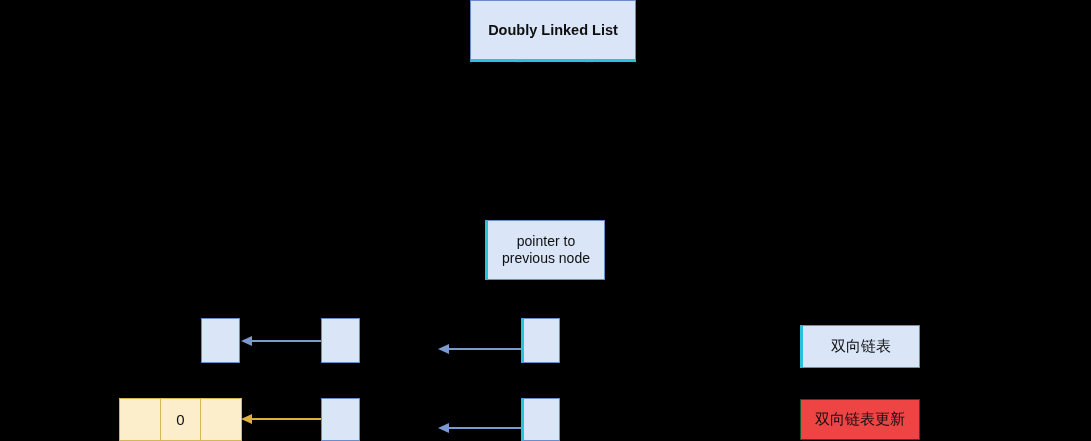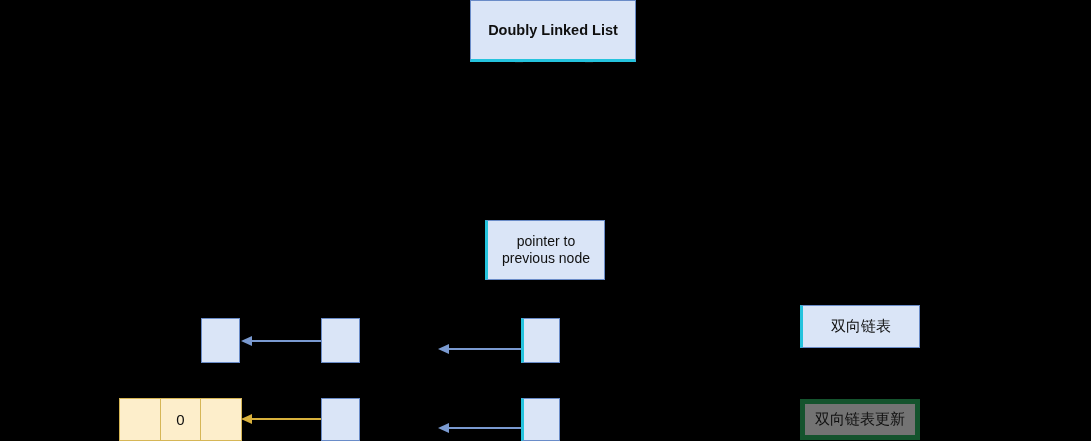--- a/index.html
+++ b/index.html
@@ -41,22 +41,22 @@
   }
   .blue-cyan-left {
     border-left: 3px solid #25c3dd;
   }
   .blue-cyan-bottom {
     border-bottom: 3px solid #25c3dd;
   }
 
   
   .cream {
-    background: #737373;
-    border: 5px solid #14532d;
+    background: #ef4444;
+    border: 1px solid #14532d;
     color: #0f0f0f;
   }
 
   
   #title-box {
     left: 470px;
     top: 0px;
     width: 166px;
     height: 62px;
     font-size: 14.5px;
@@ -105,21 +105,21 @@
     font-size: 15px;
     color: #0f0f0f;
   }
   #node-cream .cell + .cell {
     border-left: 1px solid #d6b656;
   }
 
   
   #cn-box-1 {
     left: 800px;
-    top: 305px;
+    top: 325px;
     width: 120px;
     height: 43px;
     font-size: 15px;
   }
   #cn-box-2 {
     left: 800px;
     top: 399px;
     width: 120px;
     height: 41px;
     font-size: 15px;

